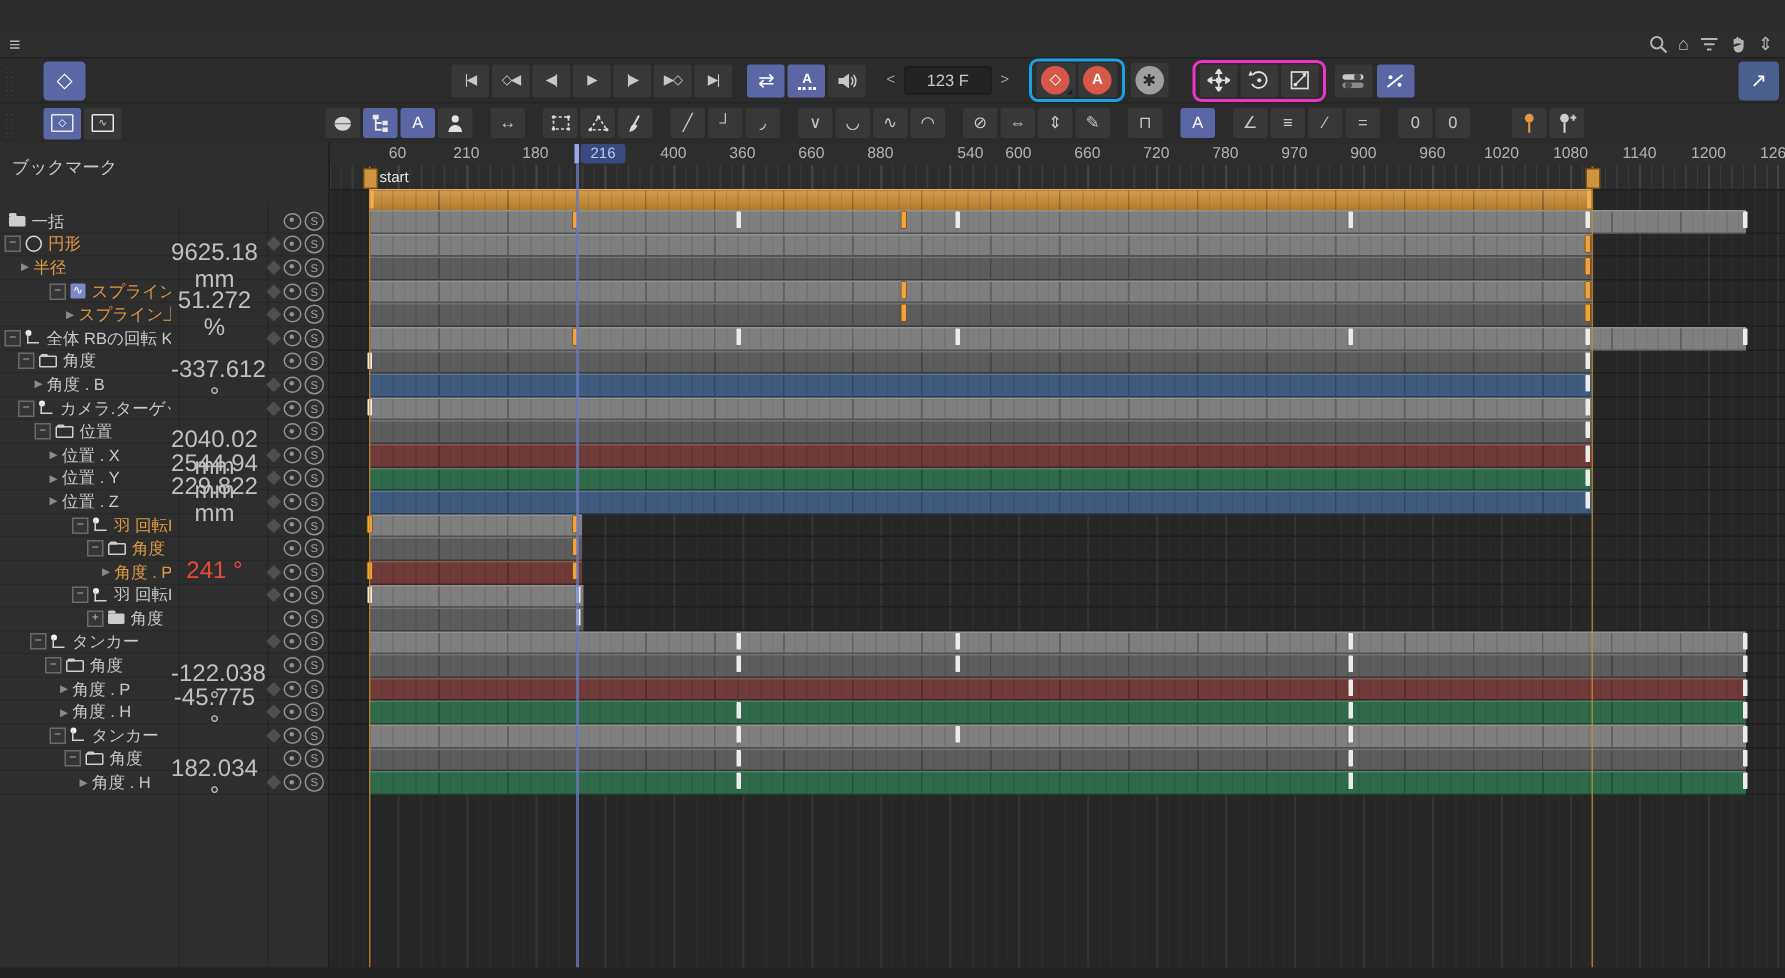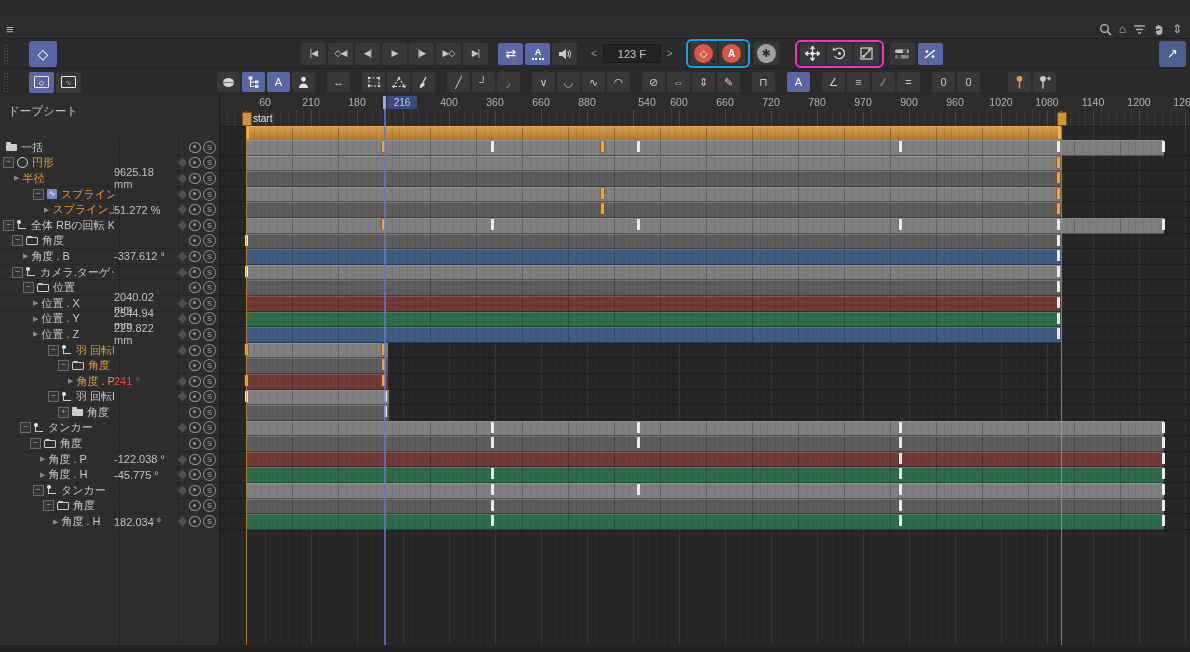--- a/index.html
+++ b/index.html
@@ -58,21 +58,21 @@
   .leftpanel{position:absolute;left:0;top:0;width:219px;height:550px;background:#2e2e2e;overflow:hidden;}
   .ds-label{position:absolute;left:8px;top:9px;font-size:11.5px;color:#c8c8c8;}
   .colsep{position:absolute;top:42px;bottom:0;width:1px;background:#262626;}
   #tree{position:absolute;left:0;top:45px;right:0;}
   .trow{height:14.6px;display:flex;align-items:center;font-size:11px;border-bottom:1px solid rgba(0,0,0,0.12);}
   .texp{width:9px;height:9px;border:1px solid #6a6a6a;background:#353535;color:#b5b5b5;font-size:8px;line-height:7px;
         text-align:center;margin-right:3px;flex:none;}
   .tleaf{color:#8a8a8a;font-size:7px;margin-right:3px;flex:none;}
   .tlabel{white-space:nowrap;overflow:hidden;flex:1;color:#c8c8c8;}
   .tlabel.orange{color:#e09a42;}
-  .tval{width:58px;text-align:left;color:#c0c0c0;flex:none;font-size:11px;}
+  .tval{width:58px;text-align:center;color:#c0c0c0;flex:none;font-size:16px;}
   .tval.red{color:#e84b3c;}
   .tbadges{width:44px;flex:none;display:flex;align-items:center;justify-content:flex-end;gap:2px;padding-right:3px;}
   .b-layer{width:7px;height:7px;background:#4f4f4f;border:1px solid #2b2b2b;transform:rotate(45deg);flex:none;}
   .b-eye{width:10px;height:9px;border:1px solid #939393;border-radius:50%;position:relative;flex:none;}
   .b-eye::after{content:'';position:absolute;left:3px;top:2.5px;width:3px;height:3px;border-radius:50%;background:#939393;}
   .b-solo{width:11px;height:11px;border:1px solid #939393;border-radius:50%;color:#a5a5a5;font-size:7.5px;
           display:flex;align-items:center;justify-content:center;flex:none;}
   .ic-folder{width:11px;height:7px;background:#cdcdcd;border-radius:1px;position:relative;margin:0 4px 0 0;flex:none;}
   .ic-folder::before{content:'';position:absolute;top:-2px;left:0;width:5px;height:2px;background:#cdcdcd;border-radius:1px 1px 0 0;}
   .ic-folder.open{background:#2e2e2e;border:1px solid #cdcdcd;width:10px;height:6px;}
@@ -348,21 +348,21 @@
             <rect x="3.3" y="6.5" width="1.4" height="7" fill="#cfcfcf"></rect>
             <rect x="8" y="2.8" width="4" height="1.3" fill="#cfcfcf"></rect>
             <rect x="9.35" y="1.5" width="1.3" height="4" fill="#cfcfcf"></rect>
           </svg>
         </div>
       </div>
     </div>
 
   <div class="content">
     <div class="leftpanel">
-      <div class="ds-label">ドープシート</div>
+      <div class="ds-label">ブックマーク</div>
       <div class="colsep" style="left:119px;"></div>
       <div class="colsep" style="left:178px;"></div>
       <div id="tree">
           <div class="trow">
             <span style="width: 6px; flex: 0 0 auto;"></span>
             <span class="ic-folder"></span>
             <span class="tlabel">一括</span>
             <span class="tval"></span>
             <span class="tbadges">
               <span class="b-eye"></span>

